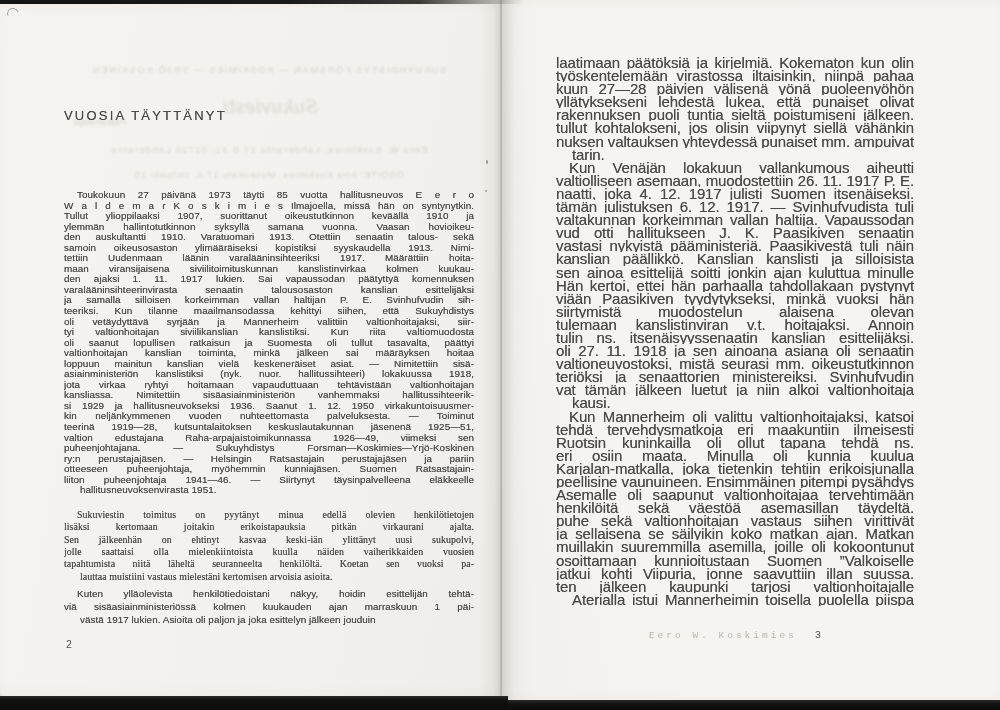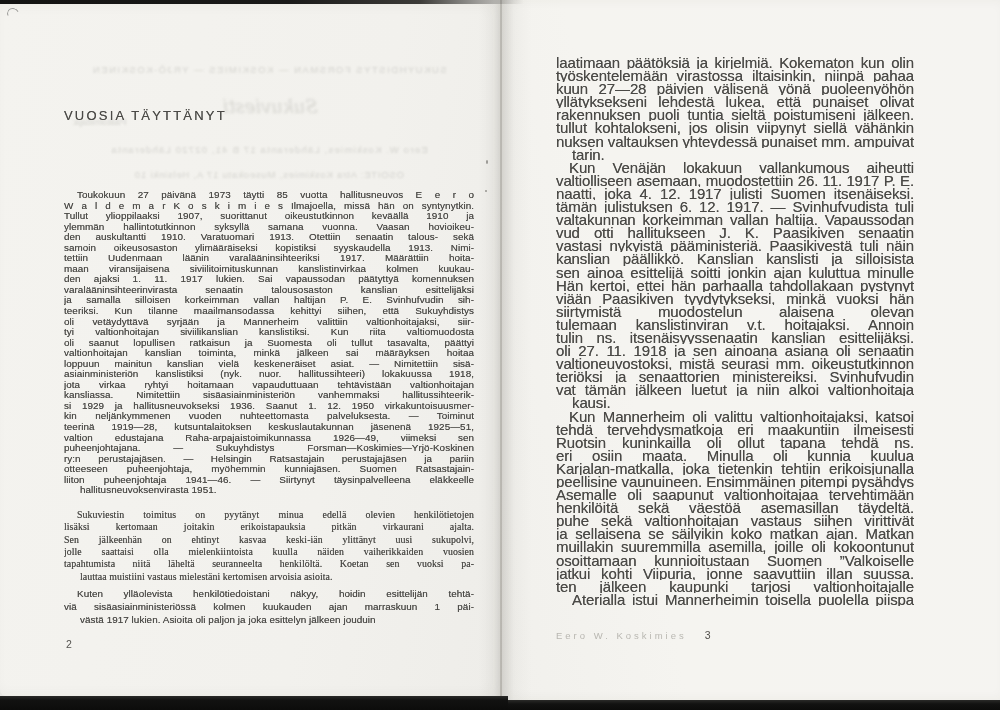--- a/index.html
+++ b/index.html
@@ -66,21 +66,21 @@
   .col-left .para:nth-child(1)     { margin-bottom:13px; }
   .col-left .para:nth-child(2) .ln { line-height:12.4px; height:12.4px; }
   .col-left .para:nth-child(2)     { margin-bottom:4px;font-family:Liberation Serif, serif; }
   .col-left .para:nth-child(3) .ln { line-height:13px; height:13px; }
   .col-right .ln { line-height:13.1px; height:13.1px; }
   
   .pagenum { position:absolute; z-index:6; font-size:10.5px; color:#54534f; }
   .pagenum-left { left:66px; top:638px; }
   .pagenum-row  {
     position:absolute; left:556px; top:629px; width:358px; z-index:6;
-    text-align:left; font-size:10.5px; color:#514f4b;
+    text-align:center; font-size:10.5px; color:#514f4b;font-family:Liberation Mono, monospace;
   }
   .ghost-name {
     margin-right:18px; letter-spacing:3px; font-size:9.5px;
     color:rgba(125,123,116,0.5); filter:blur(0.4px);
   }
   
   .bleed {
     position:absolute; z-index:2; color:rgba(95,93,87,0.20);
     transform:scaleX(-1); filter:blur(0.9px); white-space:nowrap;
   }

